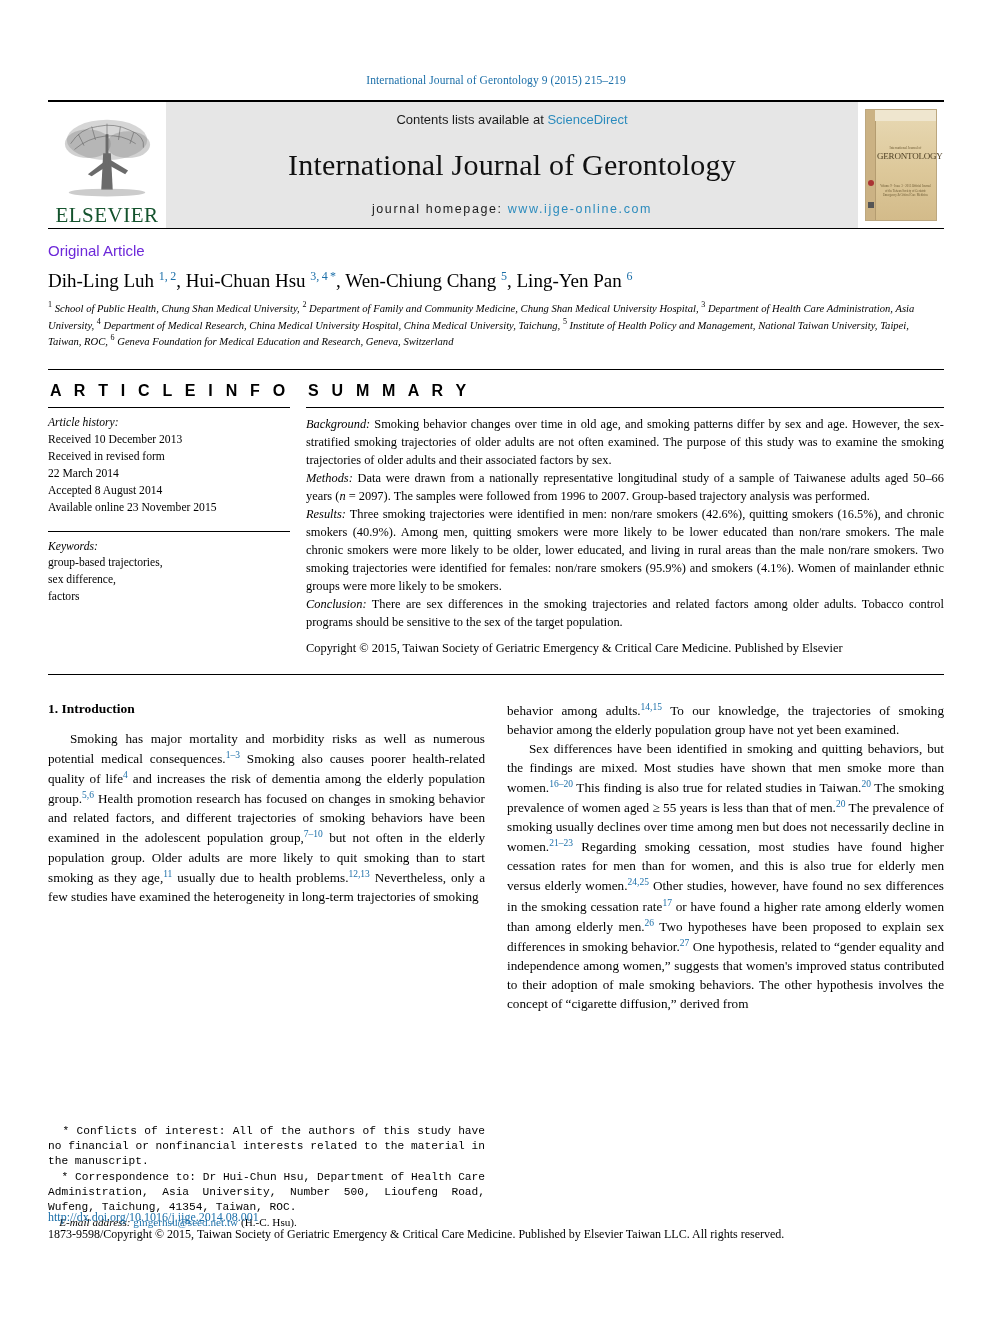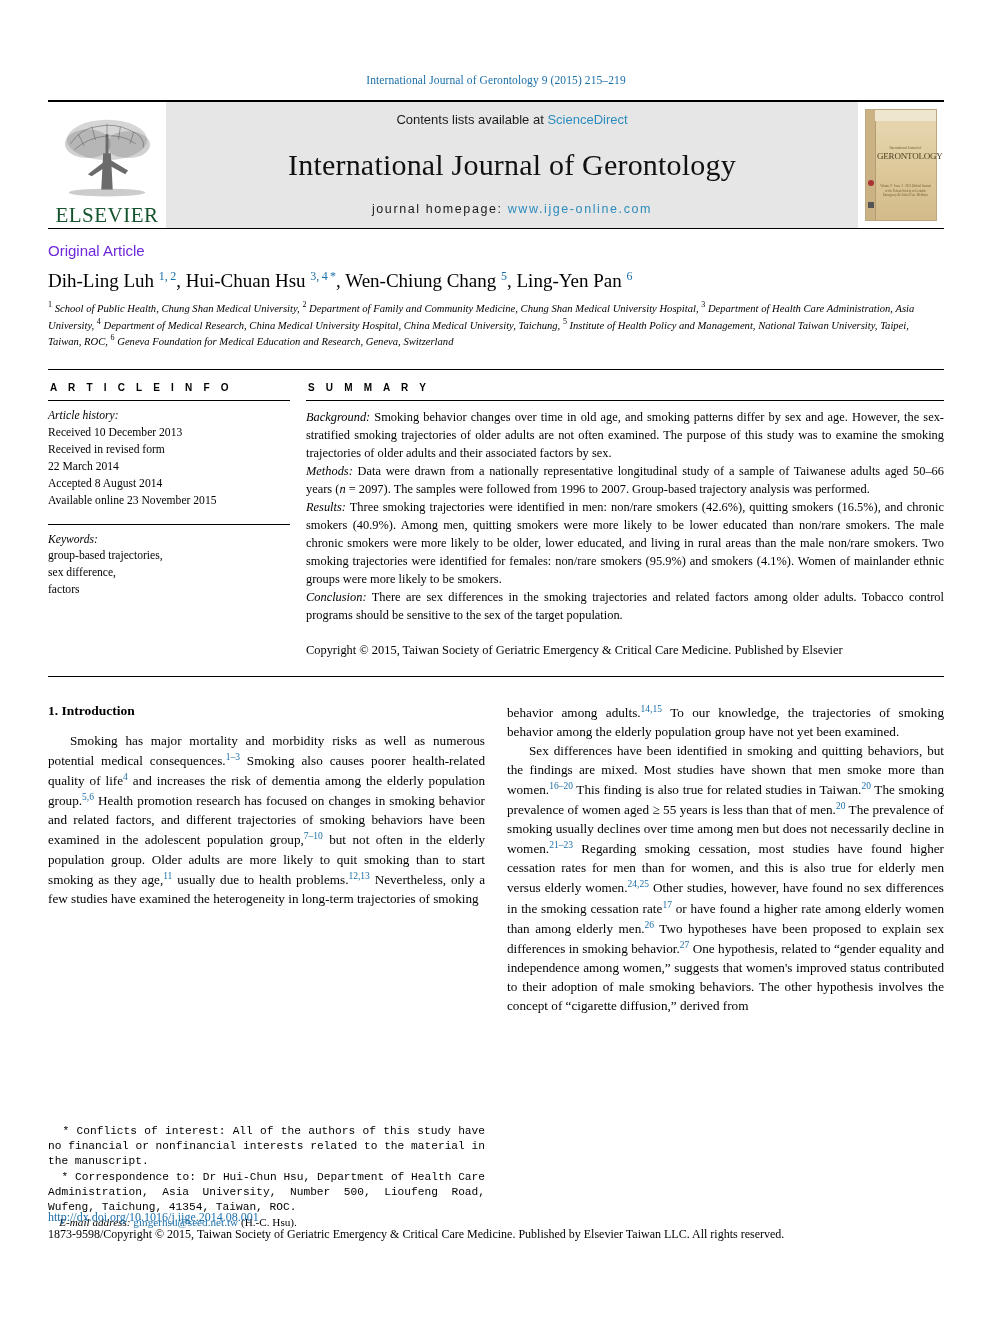--- a/index.html
+++ b/index.html
@@ -216,21 +216,21 @@
     margin-top: 20px;
     border-top: 1px solid #000;
     border-bottom: 1px solid #000;
     display: flex;
     padding: 12px 0 16px 0;
   }
   .col-info { width: 258px; flex: 0 0 258px; padding-right: 16px; box-sizing: border-box; }
   .col-sum  { flex: 1 1 auto; }
 
   .sec-head {
-    font-size: 10px;
+    font-size: 16px;
     font-family: "Liberation Sans", sans-serif;
     font-weight: bold;
     letter-spacing: 4.2px;
     color: #000;
     margin: 0 0 7px 2px;
   }
   .sec-rule { border-top: 1px solid #000; }
 
   .hist {
     font-size: 11.6px;
@@ -250,21 +250,21 @@
 
   .abs {
     font-size: 12.4px;
     line-height: 1.45;
     text-align: justify;
     margin-top: 8px;
     font-family: "Liberation Serif", serif;
   }
   .abs p { margin: 0; }
   .abs .lbl { font-style: italic; }
-  .abs .copyright { display: block; margin-top: 17px; }
+  .abs .copyright { display: block; margin-top: 8px; }
   .abs .copy2 { display: block; text-align: right; }
 
   
   .body-cols {
     margin-top: 26px;
     display: flex;
     gap: 22px;
   }
   .bcol { width: 437px; flex: 0 0 437px; }
   .sec-title {

